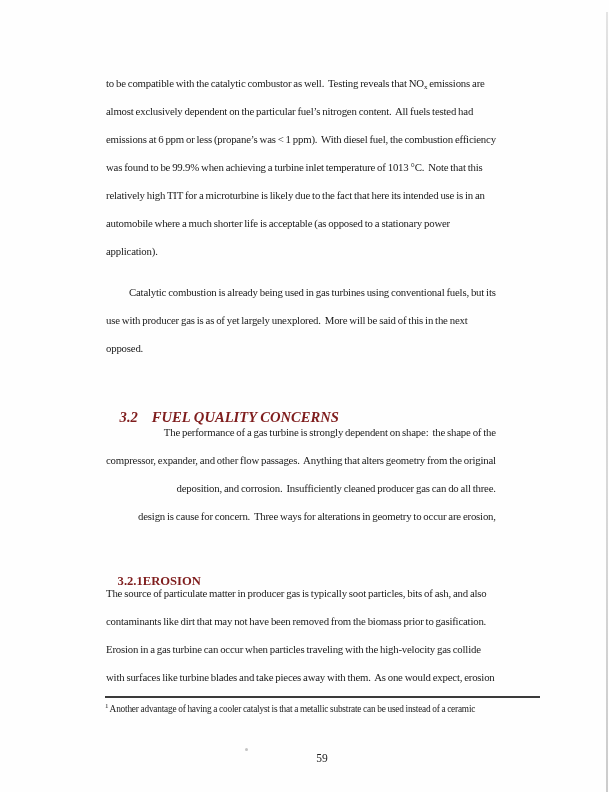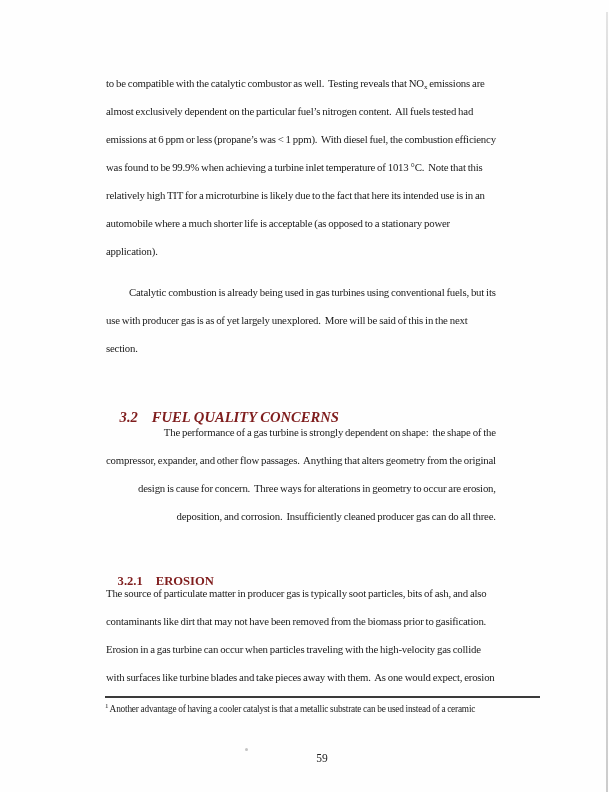--- a/index.html
+++ b/index.html
@@ -26,21 +26,21 @@
   .heading {
     position: absolute;
     left: 105px;
     font-weight: bold;
     color: #7f1d1d;
     white-space: pre;
   }
   .h32 { top: 393px; font-style: italic; font-size: 14.6px; line-height: 16px; }
   .h32 .num { margin-right: 14px; }
   .h321 { top: 559px; font-size: 12.6px; line-height: 15px; }
-  .h321 .num { margin-right: 13px; }
+  .h321 .num { margin-right: 0; }
 
   .footnote-rule {
     position: absolute;
     left: 105px;
     top: 696px;
     width: 435px;
     height: 1.5px;
     background: #3a3a3a;
   }
   .footnote { position: absolute; left: 105px; top: 700px; }
@@ -97,32 +97,32 @@
       <div class="line">emissions at 6 ppm or less (propane’s was &lt; 1 ppm).  With diesel fuel, the combustion efficiency</div>
       <div class="line">was found to be 99.9% when achieving a turbine inlet temperature of 1013 °C.  Note that this</div>
       <div class="line">relatively high TIT for a microturbine is likely due to the fact that here its intended use is in an</div>
       <div class="line">automobile where a much shorter life is acceptable (as opposed to a stationary power</div>
       <div class="line">application).</div>
     </div>
 
   <div class="para indent-first" style="top: 278px;">
       <div class="line">Catalytic combustion is already being used in gas turbines using conventional fuels, but its</div>
       <div class="line">use with producer gas is as of yet largely unexplored.  More will be said of this in the next</div>
-      <div class="line">section.</div>
+      <div class="line">opposed.</div>
     </div>
 
   <div class="heading h32">
     <span class="num">3.2</span><span class="title">FUEL QUALITY CONCERNS</span>
   </div>
 
   <div class="para indent-first" style="top: 418px; text-align: right;">
       <div class="line">The performance of a gas turbine is strongly dependent on shape:  the shape of the</div>
       <div class="line">compressor, expander, and other flow passages.  Anything that alters geometry from the original</div>
+      <div class="line">deposition, and corrosion.  Insufficiently cleaned producer gas can do all three.</div>
       <div class="line">design is cause for concern.  Three ways for alterations in geometry to occur are erosion,</div>
-      <div class="line">deposition, and corrosion.  Insufficiently cleaned producer gas can do all three.</div>
     </div>
 
   <div class="heading h321">
     <span class="num">3.2.1</span><span class="title">EROSION</span>
   </div>
 
   <div class="para indent-none" style="top: 579px;">
       <div class="line">The source of particulate matter in producer gas is typically soot particles, bits of ash, and also</div>
       <div class="line">contaminants like dirt that may not have been removed from the biomass prior to gasification.</div>
       <div class="line">Erosion in a gas turbine can occur when particles traveling with the high-velocity gas collide</div>

